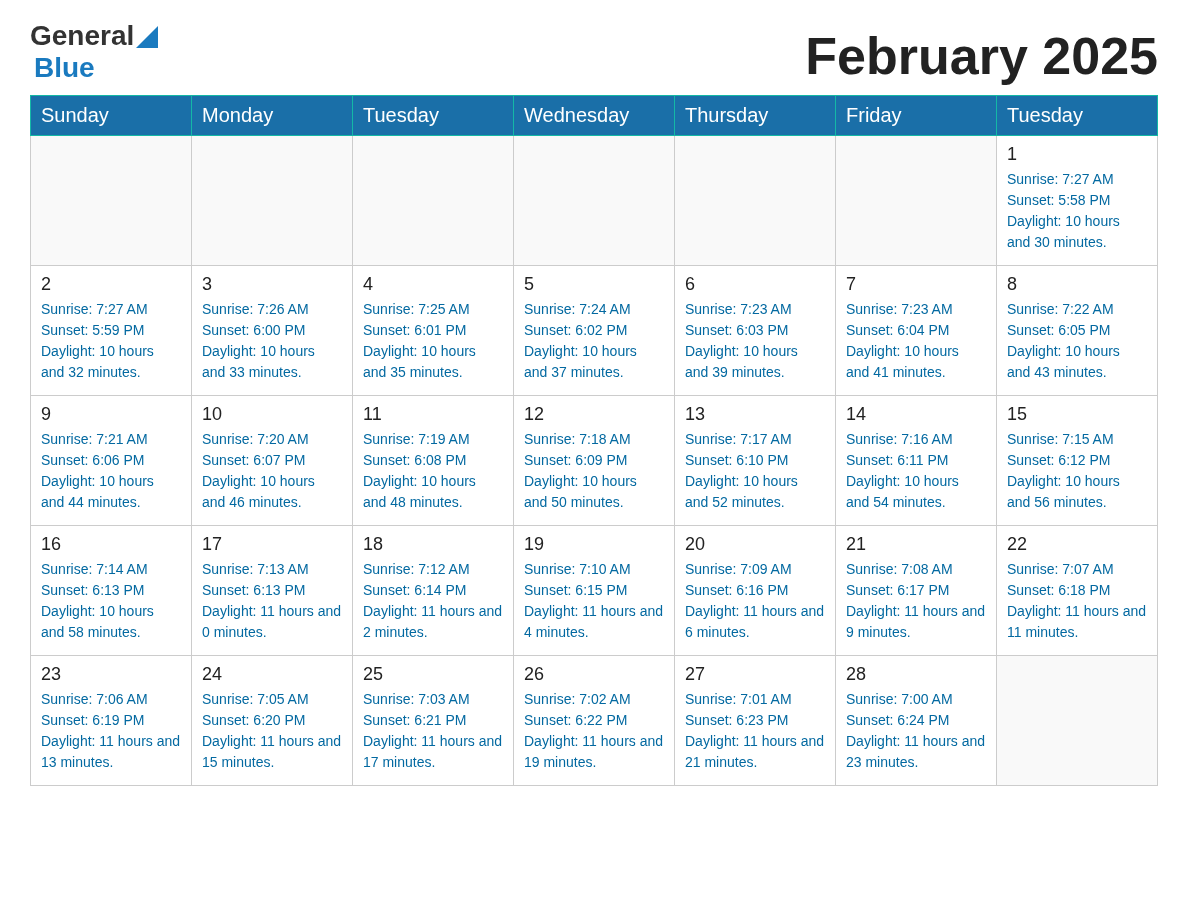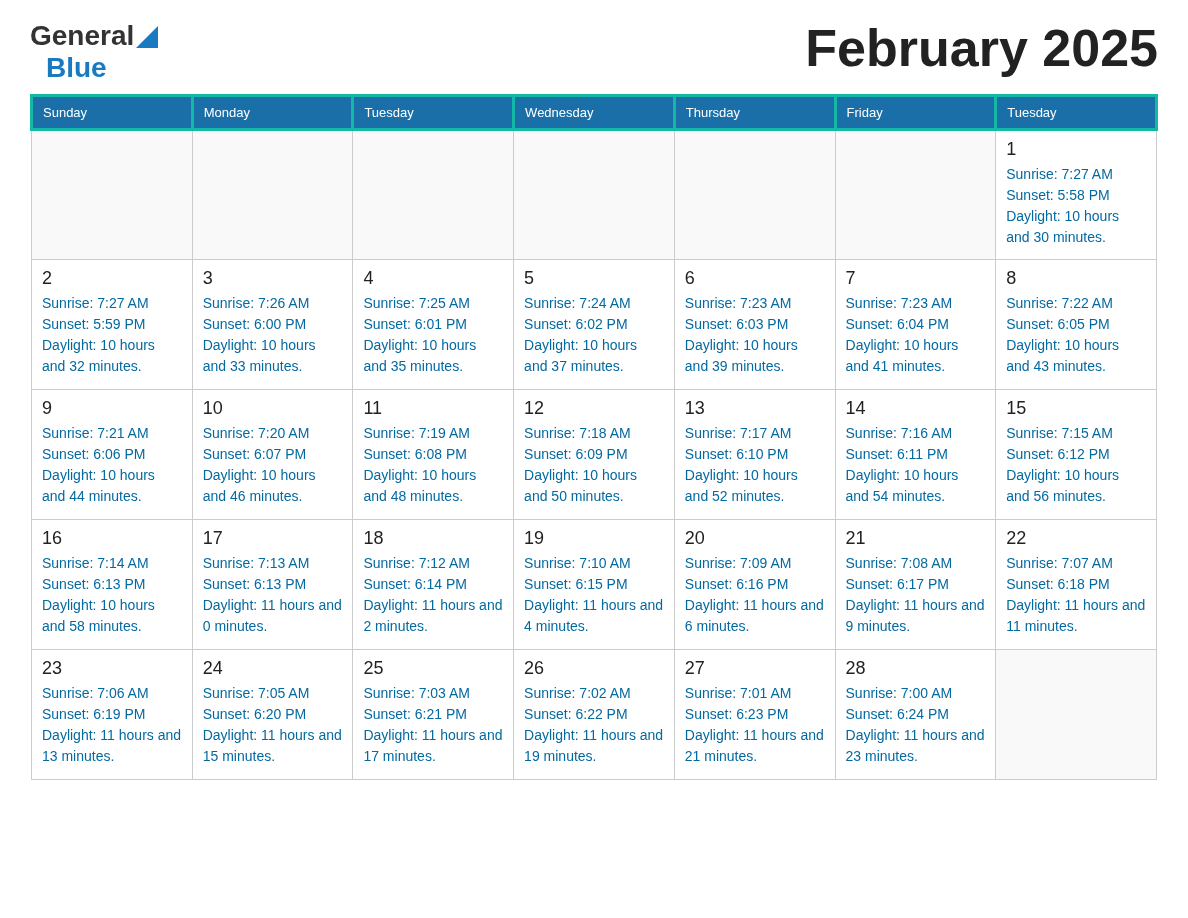--- a/index.html
+++ b/index.html
@@ -12,20 +12,21 @@
     }
     .header {
       display: flex;
       justify-content: space-between;
       align-items: flex-start;
       margin-bottom: 10px;
       gap: 24px;
     }
     .title-section {
       text-align: center;
+      margin-top: 8px;
     }
     .month-title {
       font-size: 52px;
       font-weight: bold;
       color: #222;
       line-height: 1.1;
     }
     .location-title {
       font-size: 22px;
       color: #444;
@@ -34,23 +35,23 @@
     .calendar {
       width: 100%;
       border-collapse: collapse;
       margin-top: 10px;
     }
     .calendar thead tr th {
       background-color: #1a6fa8;
       color: #fff;
       padding: 8px 10px;
       text-align: left;
-      font-size: 13px;
+      font-size: 20px;
       font-weight: normal;
-      border: 3px solid #14b8a6;
+      border: 1px solid #14b8a6;
     }
     .calendar tbody tr td {
       border: 1px solid #ccc;
       vertical-align: top;
       padding: 8px 10px;
       width: 14.28%;
       min-height: 110px;
       height: 130px;
     }
     .day-number {
@@ -88,21 +89,21 @@
 <div class="header">
   <div class="logo-wrapper">
     <div class="logo-line1">
       <span style="font-size:28px;font-weight:bold;color:#333;">General</span>
 
       <svg width="22" height="22" viewBox="0 0 22 22" style="margin-left:2px;margin-top:2px;">
         <polygon points="0,22 22,0 22,22" fill="#1a7abf"></polygon>
       </svg>
     </div>
     <div class="logo-line2">
-      <span style="font-size:28px;font-weight:bold;color:#1a7abf;margin-left:12px;">Blue</span>
+      <span style="font-size:28px;font-weight:bold;color:#1a7abf;margin-left:0px;">Blue</span>
     </div>
   </div>
   <div class="title-section">
     <div class="month-title">February 2025</div>
   </div>
 </div>
 
 <table class="calendar">
   <thead>
     <tr>

